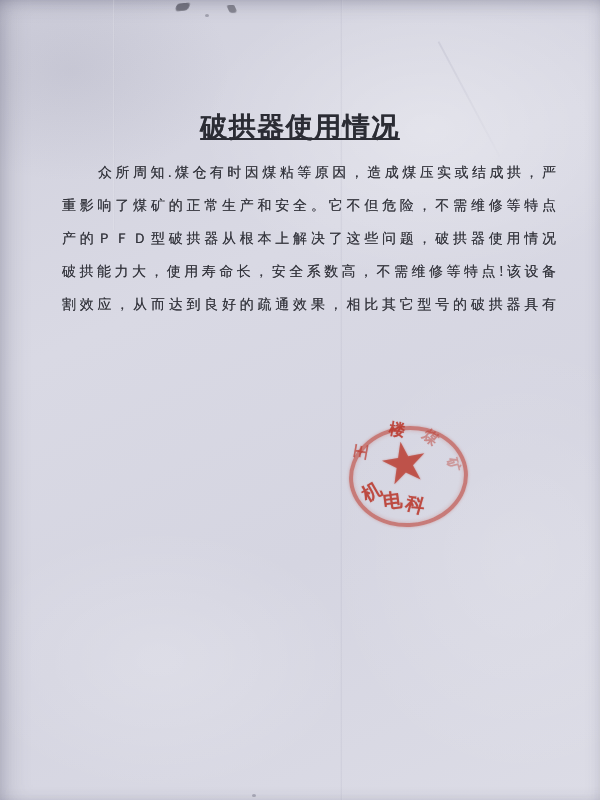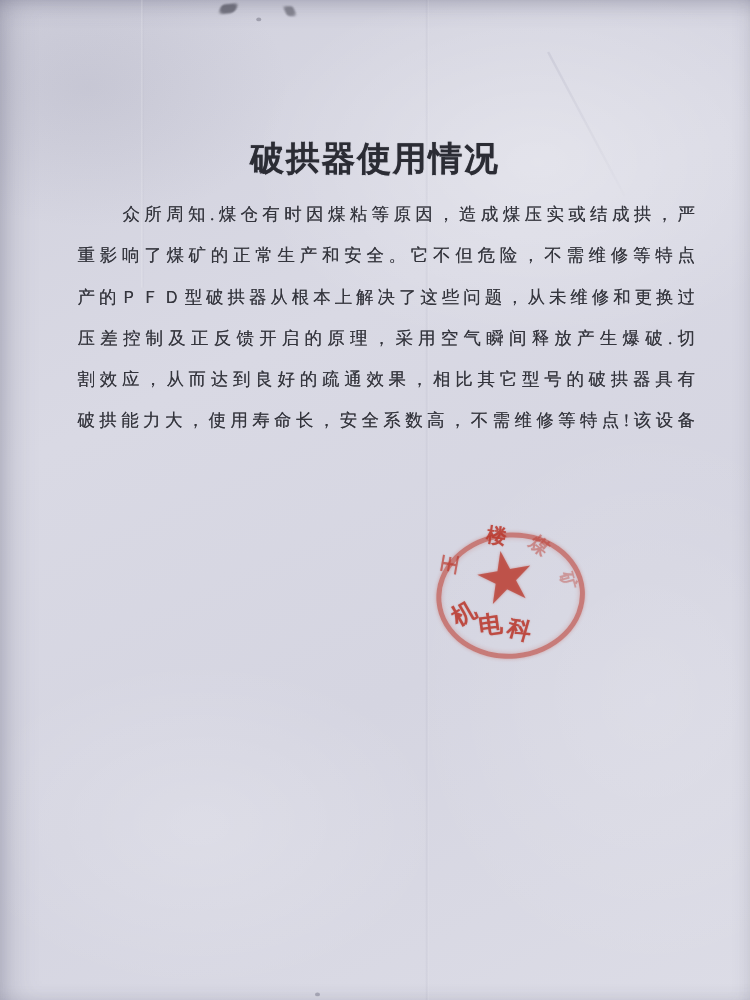--- a/index.html
+++ b/index.html
@@ -55,20 +55,21 @@
     position:absolute; left:252px; top:794px; width:4px; height:3px;
     background:rgba(95,95,115,0.4); border-radius:50%; filter:blur(0.4px);
   }
 
   
   .title {
     position:absolute; top:109px; left:0; width:600px; margin:0;
     text-align:center; font-size:27px; font-weight:bold;
     color:#2b2c34; letter-spacing:1.5px;
     text-shadow:0 0 0.6px rgba(43,44,52,0.7);
+    text-decoration:underline;
   }
 
   
   .doc-body { position:absolute; top:156px; left:62px; width:494px; }
   .line {
     height:33px; line-height:33px; font-size:14px; color:#34353d;
     text-align:justify; text-align-last:justify;
     text-shadow:0 0 0.5px rgba(52,53,61,0.75);
   }
   .line.first { text-indent:36px; }
@@ -111,24 +112,23 @@
   <div class="smudge-a"></div>
   <div class="smudge-b"></div>
   <div class="smudge-c"></div>
   <div class="speck-bottom"></div>
 
   <h1 class="title">破拱器使用情况</h1>
 
   <div class="doc-body">
     <div class="line first">众所周知.煤仓有时因煤粘等原因，造成煤压实或结成拱，严</div>
     <div class="line">重影响了煤矿的正常生产和安全。它不但危险，不需维修等特点</div>
-    <div class="line">产的ＰＦＤ型破拱器从根本上解决了这些问题，从未维修和更换过</div>
-    <div class="line">压差控制及正反馈开启的原理，采用空气瞬间释放产生爆破.切</div>
+    <div class="line">产的ＰＦＤ型破拱器从根本上解决了这些问题，破拱器使用情况</div>
+    <div class="line">破拱能力大，使用寿命长，安全系数高，不需维修等特点!该设备</div>
     <div class="line">割效应，从而达到良好的疏通效果，相比其它型号的破拱器具有</div>
-    <div class="line">破拱能力大，使用寿命长，安全系数高，不需维修等特点!该设备</div>
   </div>
 
   <div class="stamp">
     <div class="seal-ring"></div>
     <span class="seal-star">★</span>
     <span class="seal-char sc-wang">王</span>
     <span class="seal-char sc-lou">楼</span>
     <span class="seal-char sc-mei">煤</span>
     <span class="seal-char sc-kuang">矿</span>
     <span class="seal-char sc-ji">机</span>

